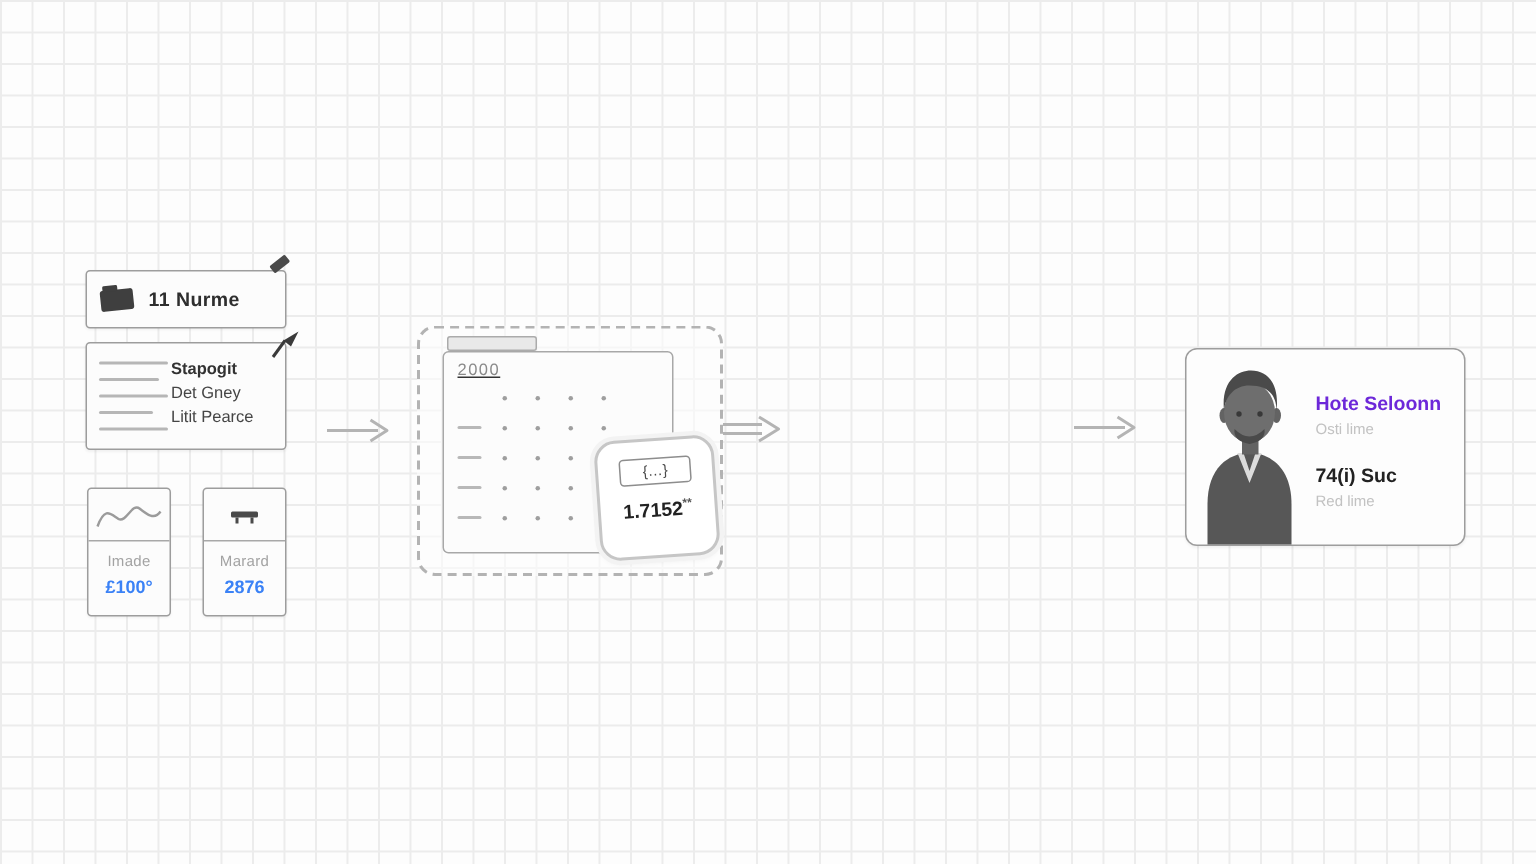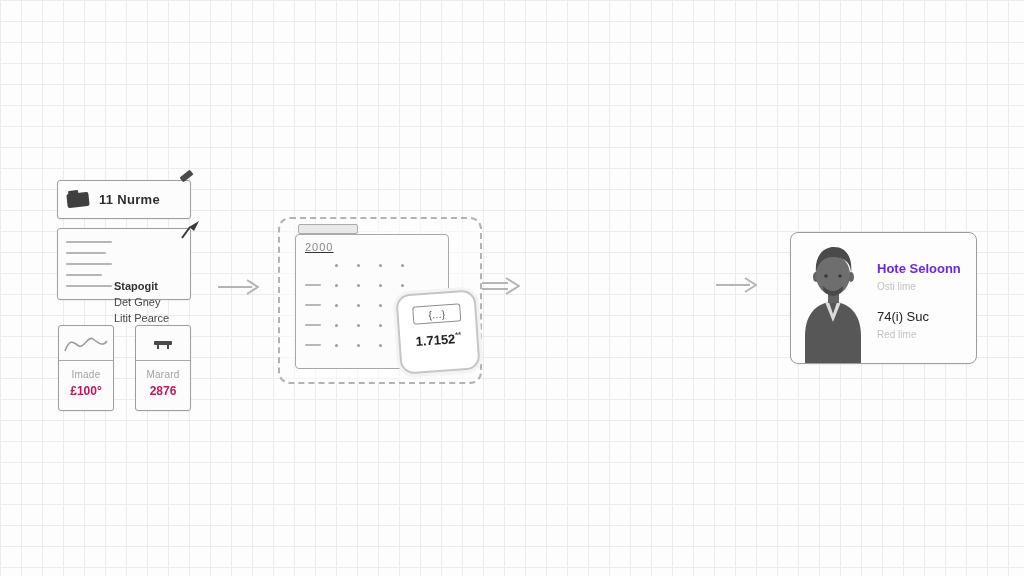--- a/index.html
+++ b/index.html
@@ -23,30 +23,30 @@
   .folder-icon::before{content:"";position:absolute;left:2px;top:-3px;width:10px;height:4px;
     background:#3f3f3f;border-radius:1px;}
   .name-card .label{margin-left:10px;font-size:13px;font-weight:bold;color:#2e2e2e;letter-spacing:.3px;}
   .corner-mark{position:absolute;right:-3px;top:-8px;width:13px;height:6px;background:#4a4a4a;
     transform:rotate(-38deg);border-radius:1px;}
   .note-card{left:57px;top:228px;width:132px;height:70px;}
   .note-lines{position:absolute;left:8px;top:12px;width:46px;}
   .note-lines b{display:block;height:2px;background:#b6b6b6;border-radius:1px;margin-bottom:9px;}
   .note-lines b:nth-child(2){width:86%;}
   .note-lines b:nth-child(4){width:78%;}
-  .note-text{position:absolute;left:56px;top:9px;font-size:11px;line-height:16px;color:#454545;margin-top:40px;}
+  .note-text{position:absolute;left:56px;top:9px;font-size:11px;line-height:16px;color:#454545;}
   .note-text .l1{font-weight:bold;color:#323232;}
   .pin-icon{position:absolute;right:-12px;top:-12px;}
   .stat-card{width:54px;height:84px;}
   .stat-1{left:58px;top:325px;}
   .stat-2{left:135px;top:325px;}
   .stat-top{height:34px;border-bottom:1.5px solid #a8a8a8;display:flex;align-items:center;justify-content:center;}
   .stat-body{text-align:center;padding-top:8px;}
   .stat-label{font-size:10px;color:#a3a3a3;letter-spacing:.2px;}
-  .stat-value{font-size:12px;font-weight:bold;color:#be185d;margin-top:4px;}
+  .stat-value{font-size:12px;font-weight:bold;color:#3b82f6;margin-top:4px;}
   .bench-icon{position:relative;width:18px;height:10px;}
   .bench-icon::before{content:"";position:absolute;left:0;top:3px;width:18px;height:4px;background:#4a4a4a;border-radius:1px;}
   .bench-icon::after{content:"";position:absolute;left:3px;top:7px;width:2px;height:4px;background:#4a4a4a;
     box-shadow:10px 0 0 #4a4a4a;}
   
   .arrow{position:absolute;}
   .arrow-1{left:216px;top:276px;}
   .arrow-2{left:480px;top:274px;}
   .arrow-3{left:714px;top:274px;}
   
@@ -84,21 +84,21 @@
   .t2-right{position:relative;flex:1;padding:12px 8px 0 10px;}
   .t2-title{font-size:12px;font-weight:bold;color:#2e2e2e;line-height:16px;}
   .t2-line{margin-top:12px;width:72%;height:2px;background:#c2c2c2;border-radius:1px;}
   .t2-vert{position:absolute;right:5px;bottom:14px;writing-mode:vertical-rl;font-size:10px;color:#bdbdbd;letter-spacing:2px;}
   
   .profile-card{left:790px;top:232px;width:185px;height:130px;border-radius:8px;overflow:hidden;background:#fdfdfd;}
   .avatar{position:absolute;left:8px;bottom:-1px;width:70px;height:120px;}
   .profile-text{position:absolute;left:86px;top:28px;}
   .profile-name{font-size:13px;font-weight:bold;color:#6d28d9;}
   .profile-cap{font-size:10px;color:#c2c2c2;margin-top:5px;}
-  .profile-value{font-size:13px;font-weight:normal;color:#222;margin-top:17px;}
+  .profile-value{font-size:13px;font-weight:bold;color:#222;margin-top:17px;}
 </style>
 </head>
 <body>
 
 <div class="stage">
 
   <div class="card name-card">
     <span class="folder-icon"></span>
     <span class="label">11 Nurme</span>
     <span class="corner-mark"></span>

